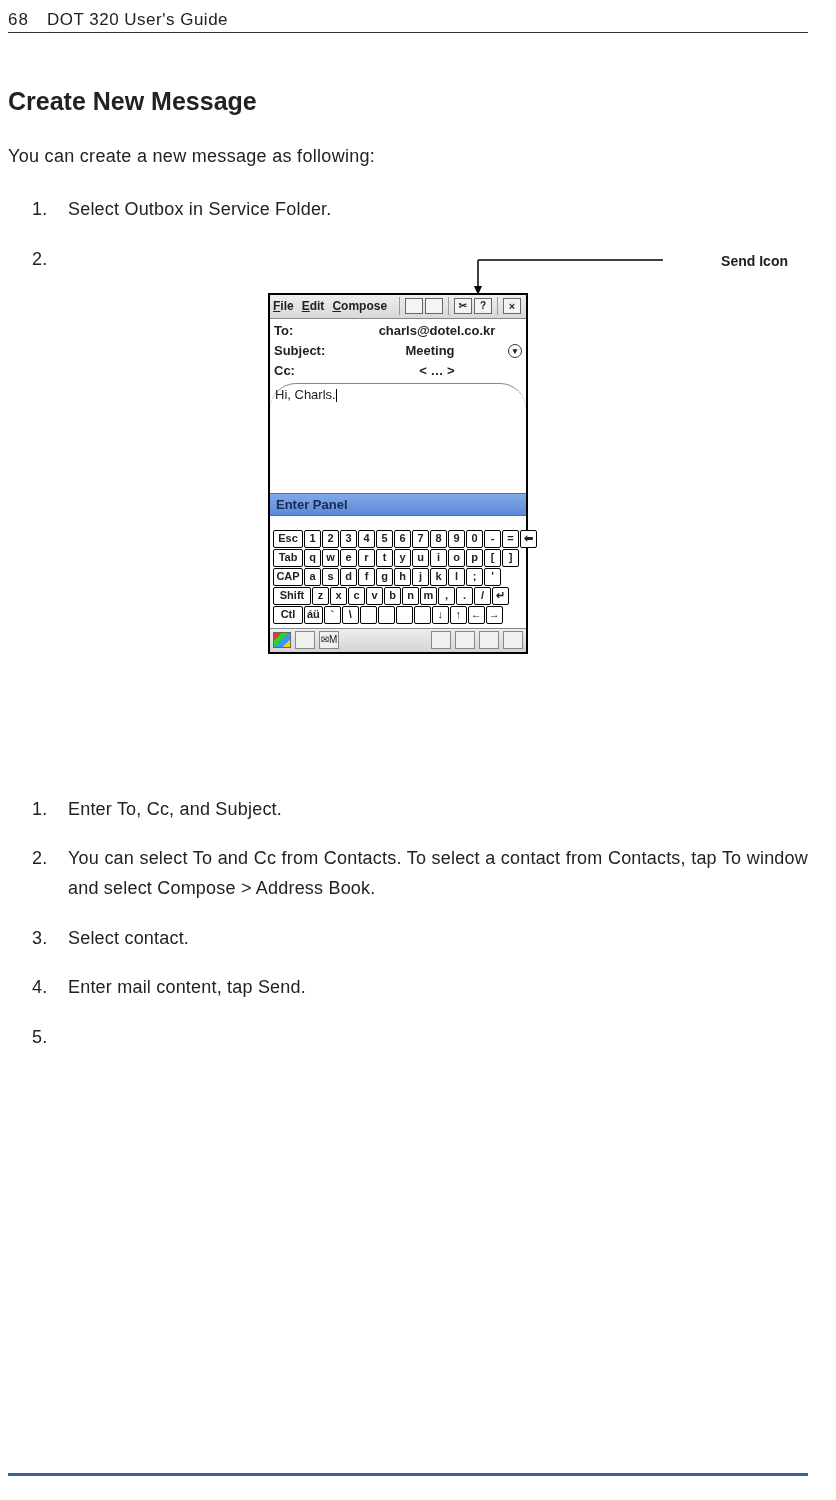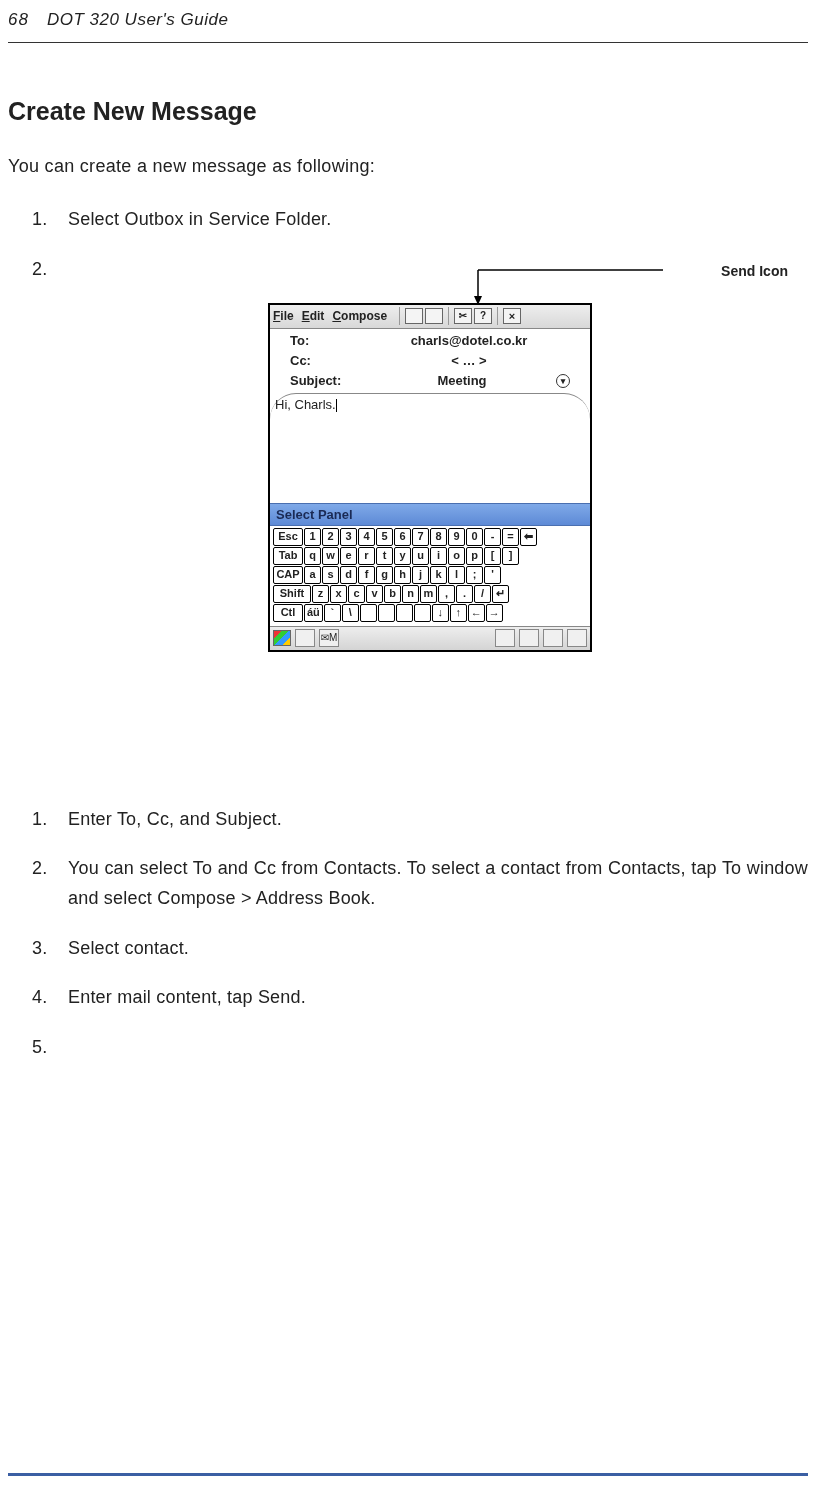--- a/index.html
+++ b/index.html
@@ -10,23 +10,22 @@
     color: #222;
     width: 836px;
     height: 1500px;
     position: relative;
     padding: 10px 28px 0 8px;
   }
   .header-row {
     display: flex;
     align-items: baseline;
     border-bottom: 1px solid #333;
-    padding-bottom: 12px;
+    padding-bottom: 2px;
     margin-bottom: 54px;
-    font-style: italic;
   }
   .page-num { font-size: 17px; letter-spacing: 1px; margin-right: 18px; }
   .guide-title { font-size: 17px; letter-spacing: 0.5px; }
   .section-title {
     font-size: 25px;
     font-weight: 700;
     font-family: "Futura", "Helvetica Neue", Arial, sans-serif;
     margin-bottom: 30px;
   }
   .intro { font-size: 18px; margin-bottom: 28px; letter-spacing: 0.3px; }
@@ -65,21 +64,21 @@
     top: 12px;
     left: 465px;
     width: 190px;
     height: 38px;
     pointer-events: none;
   }
   .screenshot {
     position: absolute;
     left: 260px;
     top: 48px;
-    width: 324px;
+    width: 260px;
     border: 2px solid #000;
     background: #fff;
     font-family: Tahoma, Arial, sans-serif;
     font-size: 12px;
   }
   .ss-menubar {
     display: flex;
     align-items: center;
     background: linear-gradient(#eee, #d8d8d8);
     border-bottom: 1px solid #888;
@@ -87,21 +86,21 @@
     padding: 0 3px;
     font-weight: 700;
   }
   .ss-menubar .menu { margin-right: 8px; }
   .ss-menubar .menu u { text-decoration: underline; }
   .ss-menubar .sep { width:1px; height:18px; background:#999; margin:0 4px; }
   .ss-icon {
     width: 18px; height: 16px; border: 1px solid #666; background: #f4f4f4;
     margin: 0 1px; display:inline-block;
   }
-  .ss-fields { padding: 2px 20px; font-weight:700; font-size:13px; }
+  .ss-fields { padding: 2px 4px; font-weight:700; font-size:13px; }
   .ss-row { display:flex; align-items:center; height:20px; }
   .ss-row .lbl { width: 78px; }
   .ss-row .val { flex:1;text-align:center; }
   .ss-body {
     border-top: 1px solid #888;
     height: 110px;
     padding: 3px 5px;
     font-family: Tahoma, Arial, sans-serif;
     font-weight: 400;
     font-size: 13px;
@@ -110,21 +109,21 @@
   .ss-inputpanel {
     background: linear-gradient(#7fa9e8, #5d8ad6);
     color: #1a2a55;
     font-weight:700;
     padding: 3px 6px;
     font-size: 13px;
     border-top: 1px solid #4a6fb0;
     border-bottom: 1px solid #4a6fb0;
   }
   .ss-kbd {
-    padding: 2px 3px 3px 3px;
+    padding: 14px 3px 3px 3px;
     background: #fff;
     font-weight:700;
     font-size: 11px;
   }
   .kbd-row { display:flex; gap:1px; margin-bottom:1px; }
   .kkey {
     border: 1.5px solid #000;
     border-radius: 2px;
     min-width: 17px;
     height: 18px;
@@ -203,33 +202,33 @@
       <span class="ss-icon" style="font-size:10px;line-height:14px;text-align:center;font-weight:700;">?</span>
       <span class="sep"></span>
       <span class="ss-icon" style="font-size:11px;line-height:14px;text-align:center;font-weight:700;">×</span>
     </div>
     <div class="ss-fields">
       <div class="ss-row">
         <span class="lbl">To:</span>
         <span class="val">charls@dotel.co.kr</span>
       </div>
       <div class="ss-row">
-        <span class="lbl">Cc:</span>
-        <span class="val">&lt; … &gt;</span>
-      </div>
-      <div class="ss-row">
         <span class="lbl">Subject:</span>
         <span class="val">Meeting</span>
         <span class="dropdown-circle">▾</span>
       </div>
+      <div class="ss-row">
+        <span class="lbl">Cc:</span>
+        <span class="val">&lt; … &gt;</span>
+      </div>
     </div>
     <div class="ss-body">
       <span>Hi, Charls.</span><span class="cursor"></span>
     </div>
-    <div class="ss-inputpanel">Select Panel</div>
+    <div class="ss-inputpanel">Enter Panel</div>
     <div class="ss-kbd">
       <div class="kbd-row" id="kbd-r1">
           <span class="kkey wide">Esc</span>
           <span class="kkey">1</span>
           <span class="kkey">2</span>
           <span class="kkey">3</span>
           <span class="kkey">4</span>
           <span class="kkey">5</span>
           <span class="kkey">6</span>
           <span class="kkey">7</span>

